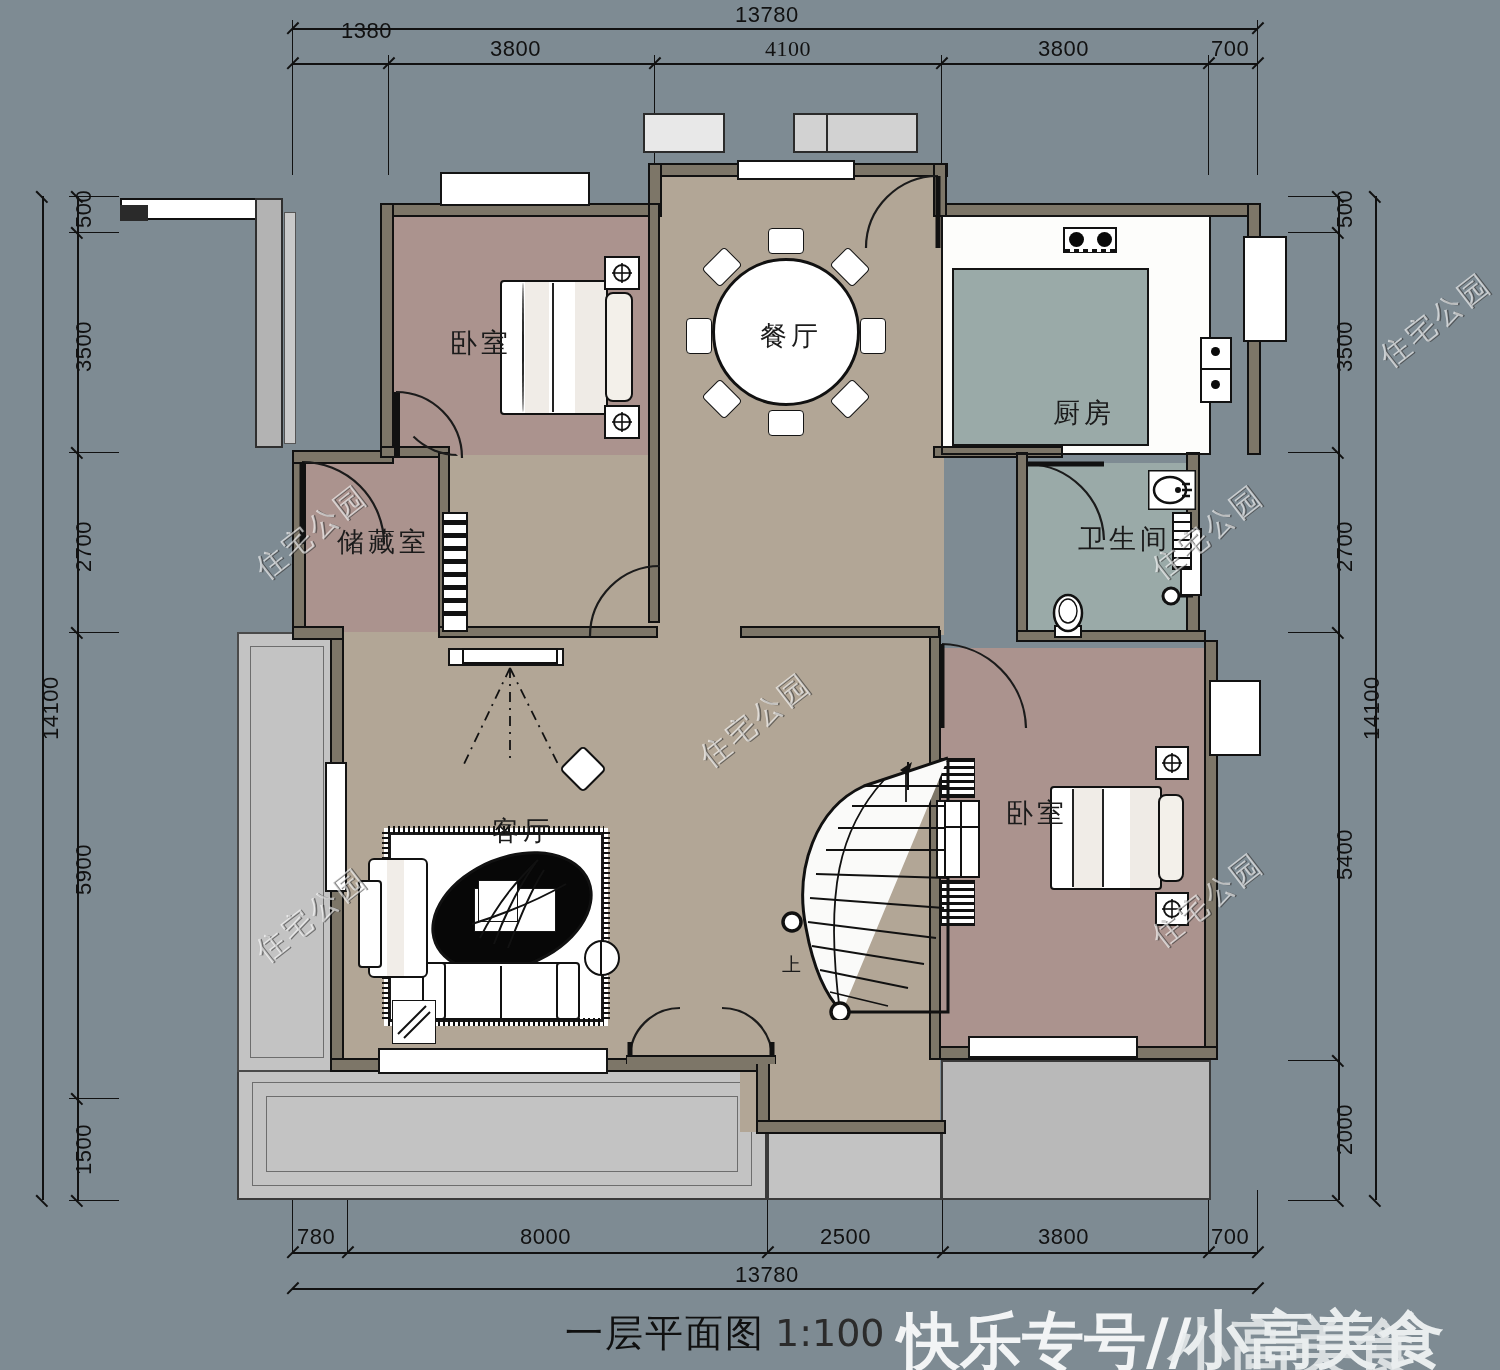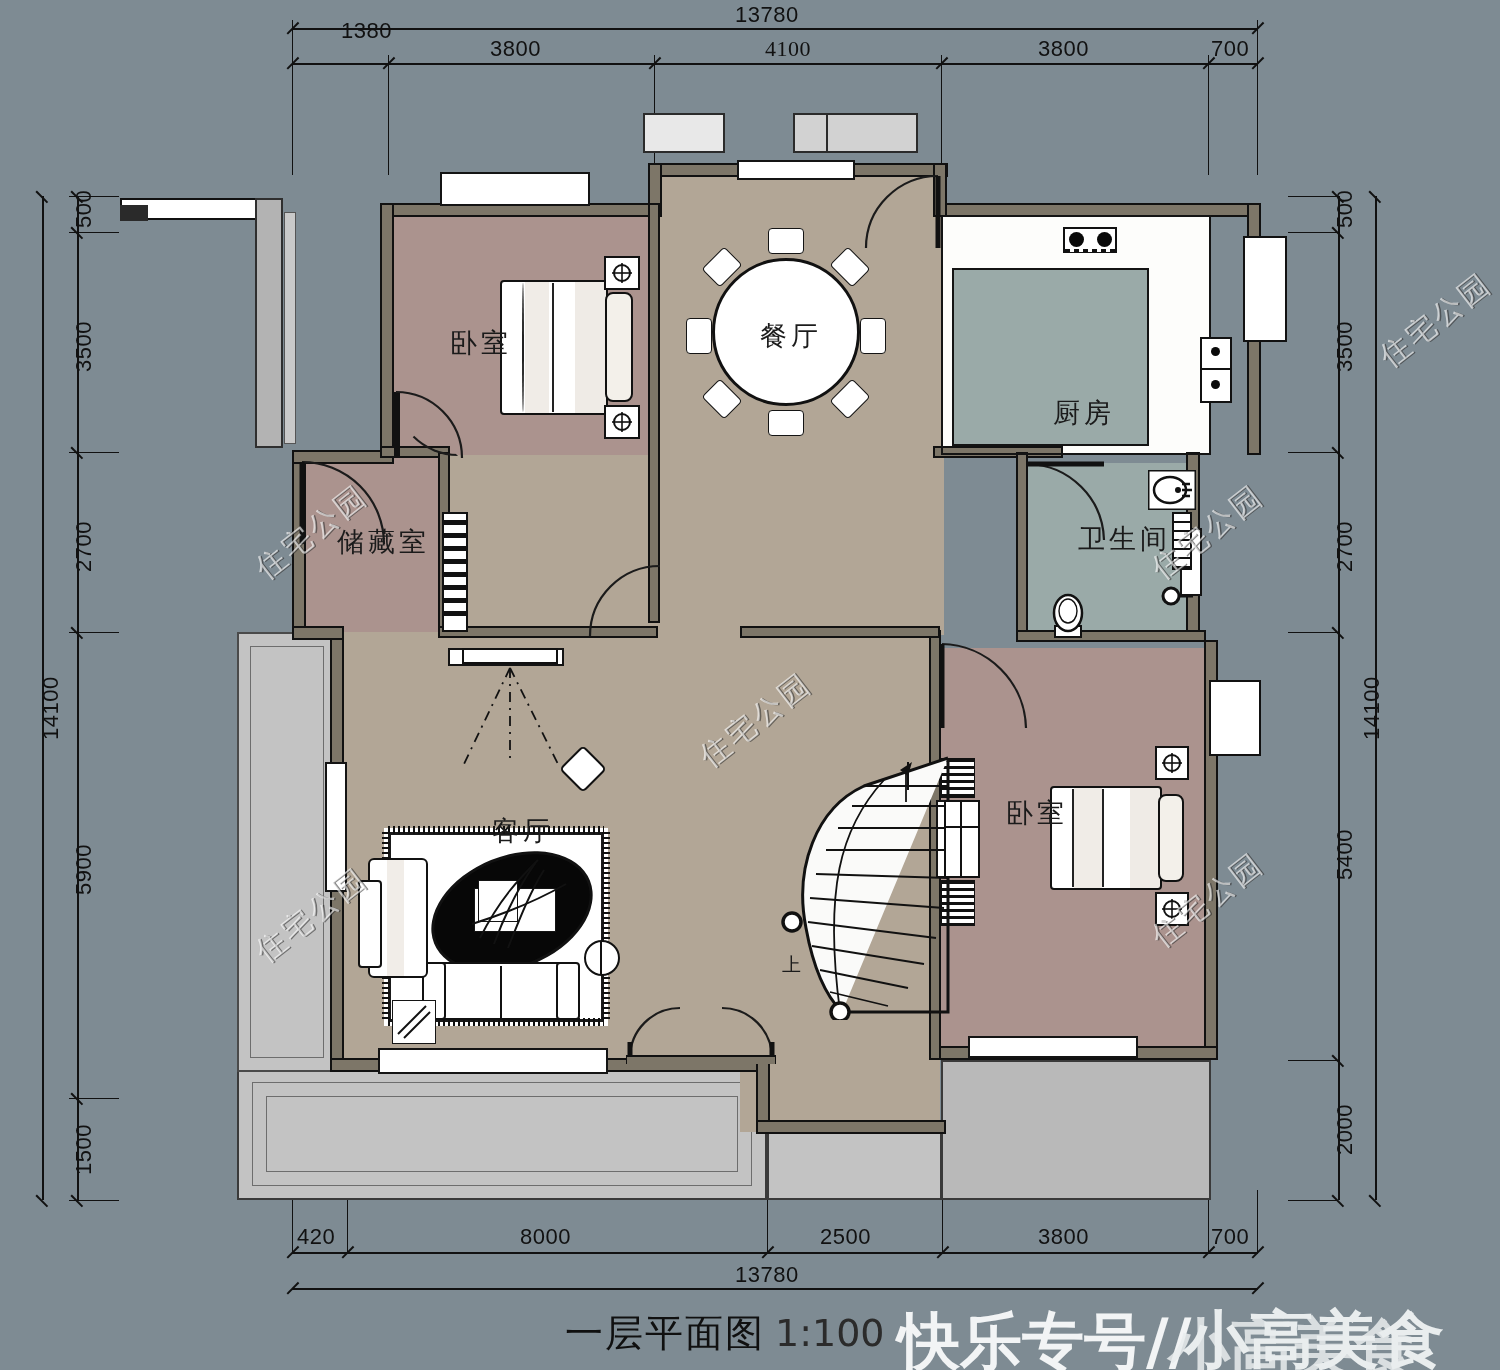--- a/index.html
+++ b/index.html
@@ -159,21 +159,21 @@
     <div class="tick" style="left:767px;top:1244px;"></div>
     <div class="tick" style="left:942px;top:1244px;"></div>
     <div class="tick" style="left:1208px;top:1244px;"></div>
     <div class="tick" style="left:1257px;top:1244px;"></div>
     <div class="ext" style="left:292px;top:1190px;height:62px;"></div>
     <div class="ext" style="left:347px;top:1190px;height:62px;"></div>
     <div class="ext" style="left:767px;top:1190px;height:62px;"></div>
     <div class="ext" style="left:942px;top:1190px;height:62px;"></div>
     <div class="ext" style="left:1208px;top:1190px;height:62px;"></div>
     <div class="ext" style="left:1257px;top:1190px;height:62px;"></div>
-    <div class="dimtxt" style="left:297px;top:1224px;">420</div>
+    <div class="dimtxt" style="left:297px;top:1224px;">780</div>
     <div class="dimtxt" style="left:520px;top:1224px;">8000</div>
     <div class="dimtxt" style="left:820px;top:1224px;">2500</div>
     <div class="dimtxt" style="left:1038px;top:1224px;">3800</div>
     <div class="dimtxt" style="left:1211px;top:1224px;">700</div>
   </div>
 
   <div>
     <div class="dimline h" style="left:292px;top:1288px;width:966px;"></div>
     <div class="tick" style="left:292px;top:1280px;"></div>
     <div class="tick" style="left:1257px;top:1280px;"></div>

